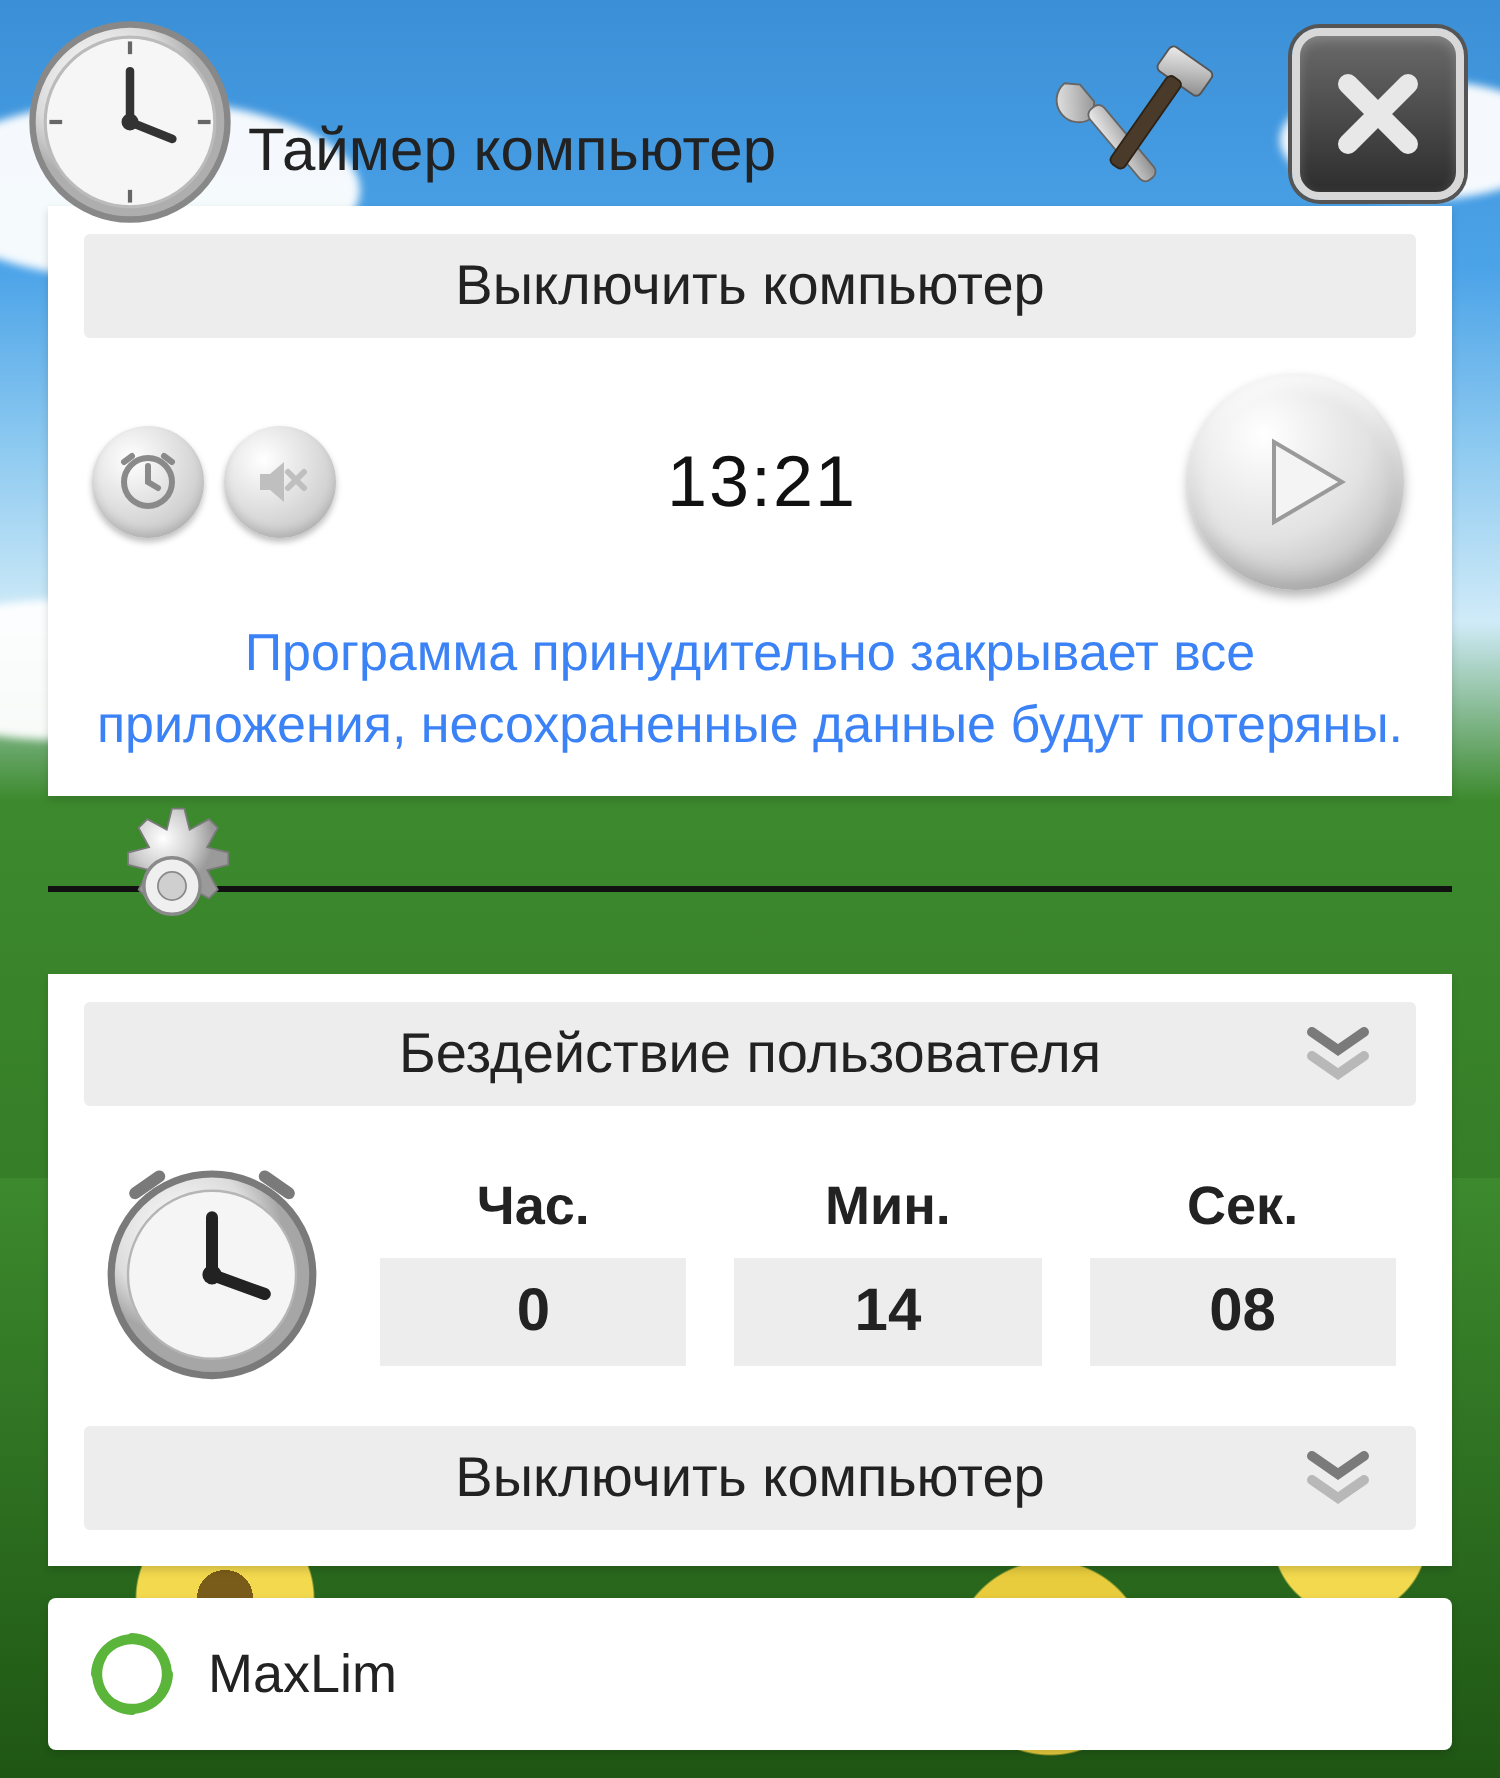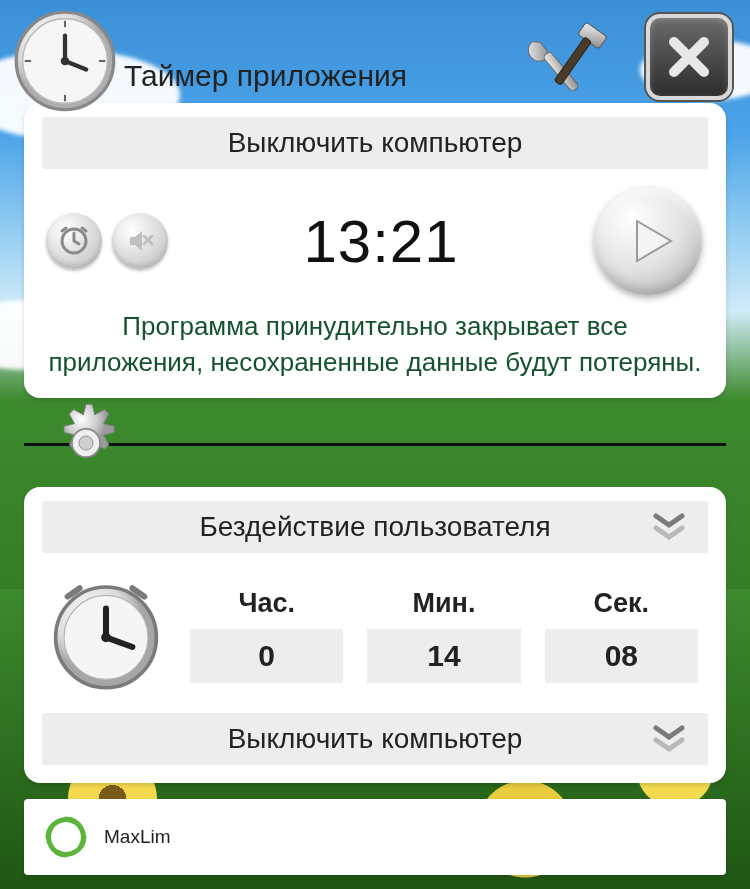--- a/index.html
+++ b/index.html
@@ -67,21 +67,21 @@
     border-radius: 14px;
     display:flex; align-items:center; justify-content:center;
     cursor:pointer;
     box-shadow: 0 0 0 2px #555, inset 0 2px 6px rgba(255,255,255,0.2);
   }
   .close-btn svg { width:50px; height:50px; }
 
   
   .card {
     background: #fff;
-    border-radius: 16px;
+    border-radius: 0;
     box-shadow: 0 2px 4px rgba(0,0,0,0.15);
     padding: 14px 18px;
   }
 
   .card-top { margin-top: 4px; }
 
   .action-bar {
     background:#ededed;
     border-radius:3px;
     text-align:center;
@@ -97,33 +97,33 @@
     padding: 18px 6px 8px 0;
   }
   .mini-btns { display:flex; gap:10px; margin-left:4px; }
   .mini-btn {
     width:56px; height:56px; border-radius:50%;
     background: radial-gradient(circle at 35% 30%, #fff, #d9d9d9 55%, #b8b8b8);
     box-shadow: 0 2px 3px rgba(0,0,0,0.25), inset 0 -3px 5px rgba(0,0,0,0.12);
     display:flex; align-items:center; justify-content:center;
     cursor:pointer;
   }
-  .time-display { font-size:60px; font-weight:400; color:#111; letter-spacing:1px; }
+  .time-display { font-size:36px; font-weight:400; color:#111; letter-spacing:1px; }
   .play-btn {
     width:108px; height:108px; border-radius:50%;
     background: radial-gradient(circle at 35% 28%, #ffffff, #e2e2e2 50%, #bcbcbc 80%, #9e9e9e);
     box-shadow: 0 3px 6px rgba(0,0,0,0.3), inset 0 -5px 10px rgba(0,0,0,0.15), inset 0 5px 8px rgba(255,255,255,0.8);
     display:flex; align-items:center; justify-content:center;
     cursor:pointer;
   }
   .play-btn svg { width:50px; height:50px; margin-left:8px; }
 
   .warning-text {
     font-size:26px;
-    color:#14532d;
+    color:#3b82f6;
     text-align:center;
     line-height:1.35;
     padding: 6px 4px 4px 4px;
   }
 
   
   .divider-wrap { position:relative; height:54px; margin:20px 0 18px 0; }
   .divider-line {
     position:absolute; top:50%; left:0; right:0;
     border-top:3px solid #111;
@@ -184,21 +184,21 @@
     margin-top:16px;
     background:#fff;
     border-radius:4px;
     padding:14px 18px;
     display:flex;
     align-items:center;
     gap:14px;
     box-shadow: 0 2px 4px rgba(0,0,0,0.15);
   }
   .brand-icon { width:48px; height:48px; }
-  .brand-label { font-size:19px; color:#222; }
+  .brand-label { font-size:27px; color:#222; }
 </style>
 </head>
 <body>
 
 <div class="bg-cloud cloud1"></div>
 <div class="bg-cloud cloud2"></div>
 <div class="bg-cloud cloud3"></div>
 <div class="bg-flower"></div>
 
 <div class="app">
@@ -218,21 +218,21 @@
         <line x1="50" y1="12" x2="50" y2="18"></line>
           <line x1="50" y1="82" x2="50" y2="88"></line>
         <line x1="12" y1="50" x2="18" y2="50"></line>
           <line x1="82" y1="50" x2="88" y2="50"></line>
       </g>
       <line x1="50" y1="50" x2="50" y2="26" stroke="#333" stroke-width="4" stroke-linecap="round"></line>
       <line x1="50" y1="50" x2="70" y2="58" stroke="#333" stroke-width="4" stroke-linecap="round"></line>
       <circle cx="50" cy="50" r="4" fill="#333"></circle>
     </svg>
 
-    <div class="title">Таймер приложения</div>
+    <div class="title">Таймер компьютер</div>
 
     <svg class="tools-icon" viewBox="0 0 100 100">
       <defs>
         <linearGradient id="gMetal" x1="0" y1="0" x2="1" y2="1">
             <stop offset="0%" stop-color="#eee"></stop>
             <stop offset="50%" stop-color="#bfbfbf"></stop>
             <stop offset="100%" stop-color="#8a8a8a"></stop>
           </linearGradient>
       </defs>
 

